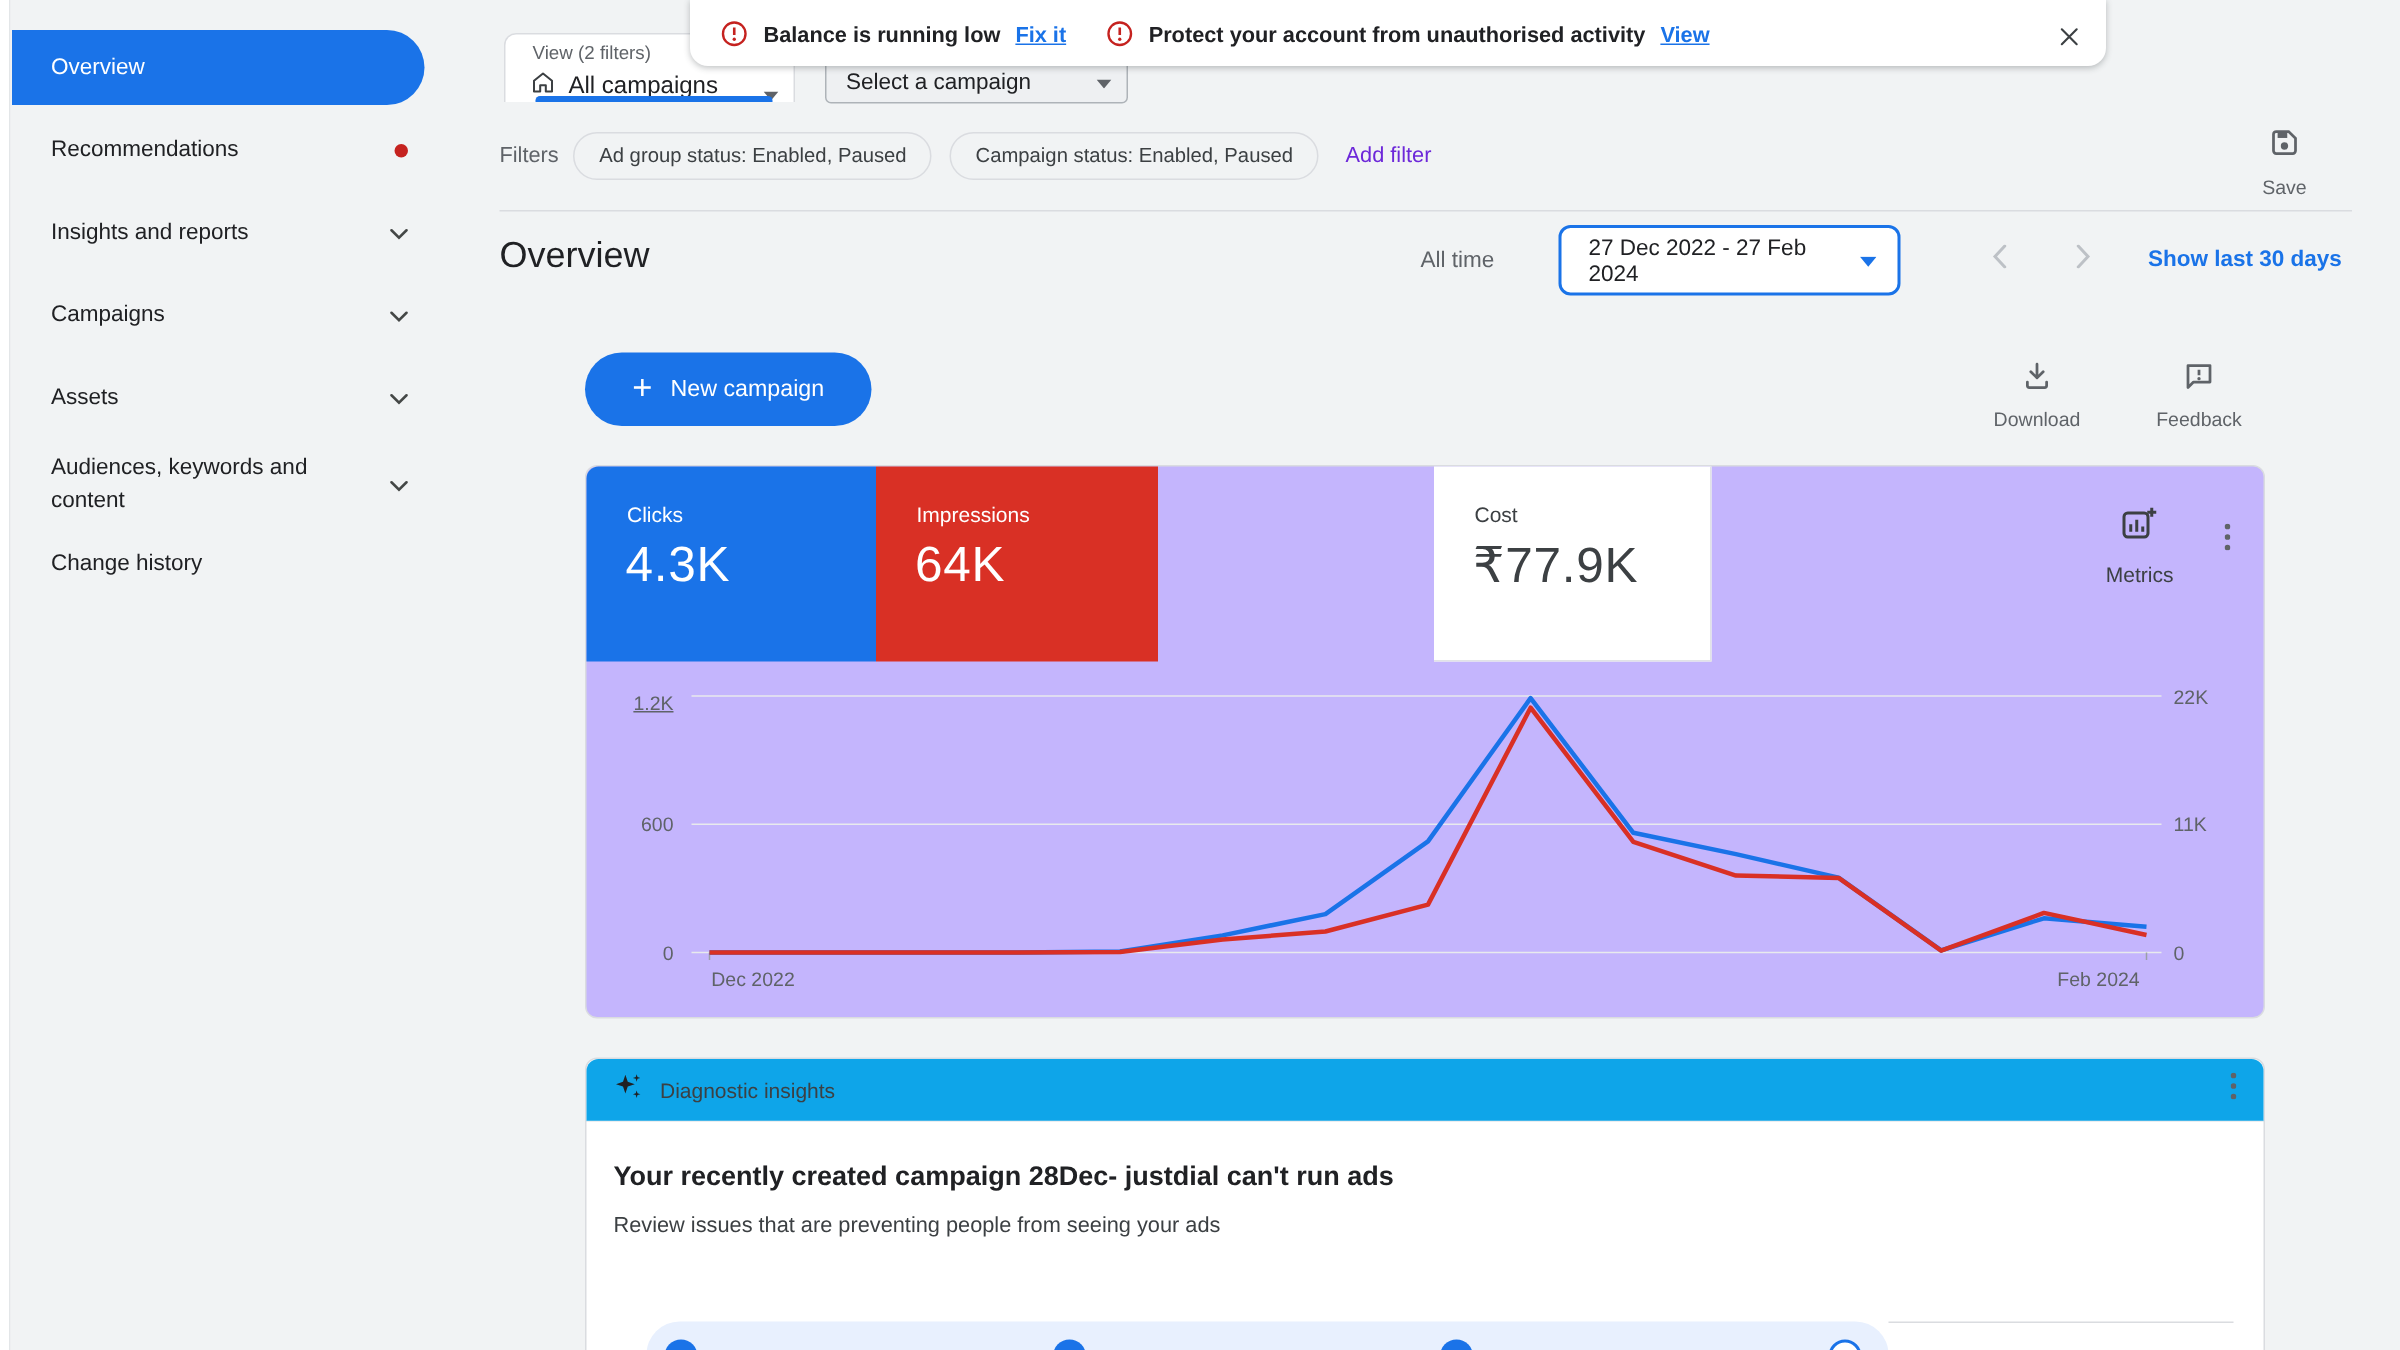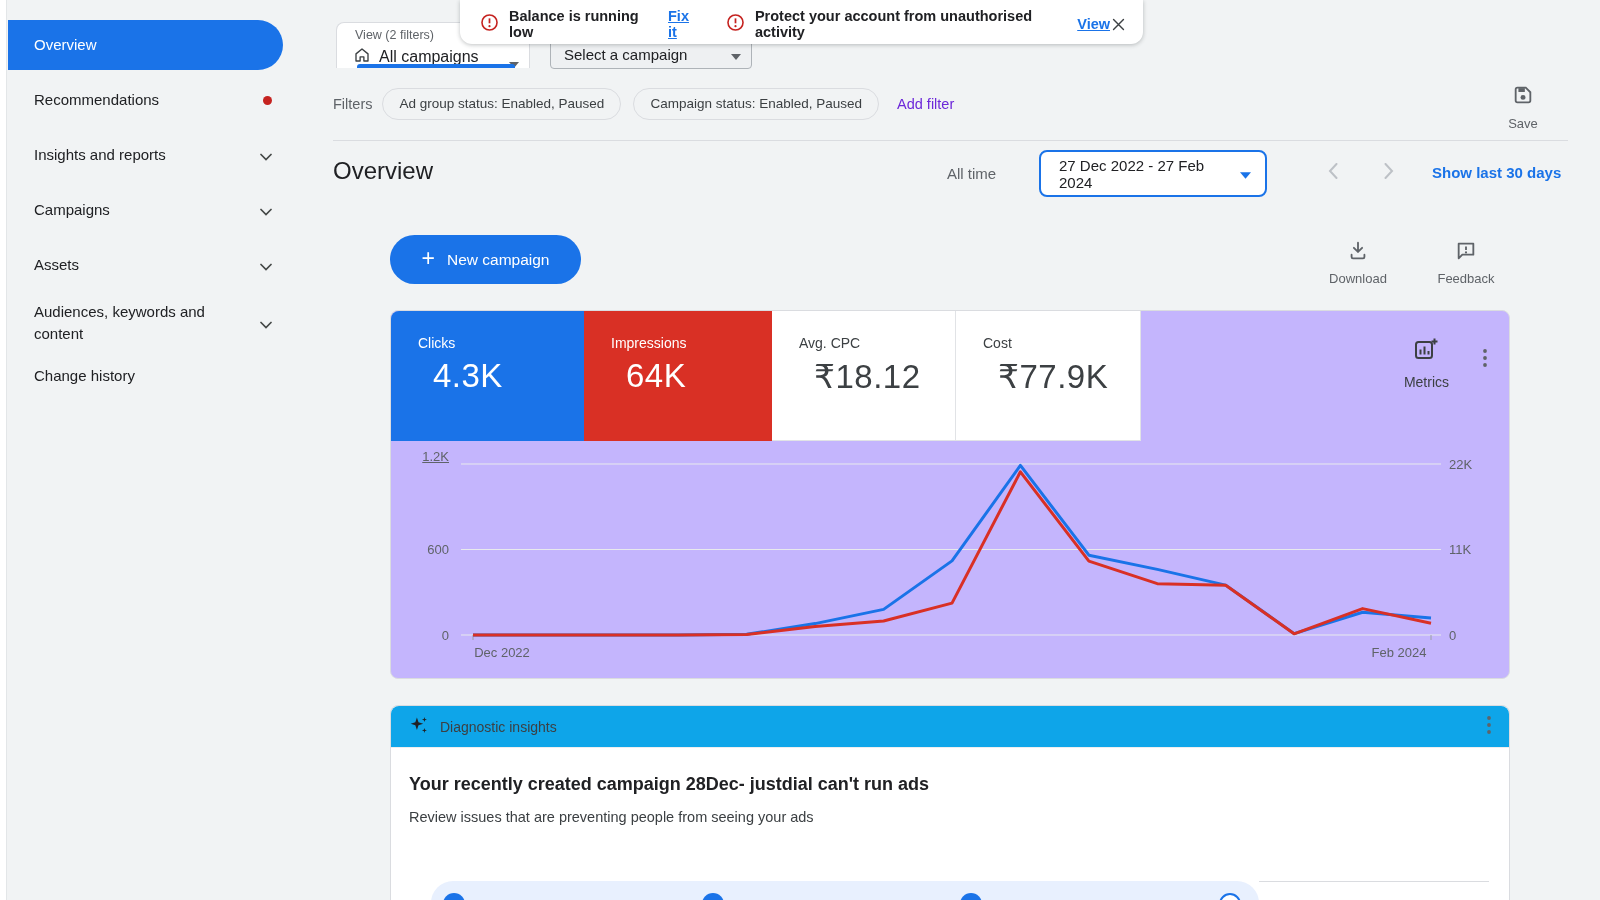--- a/index.html
+++ b/index.html
@@ -25,21 +25,21 @@
   }
   .side-item {
     position:absolute; left:26px; width:238px; display:flex; align-items:center;
     justify-content:space-between; font-size:15px; color:#202124; cursor:pointer;
   }
   .side-item .lbl { line-height:22px; }
   .red-dot { width:9px; height:9px; border-radius:50%; background:#c5221f; }
 
   
   .notice-bar {
-    left:460px; top:0; width:683px; height:44px; background:#fff;
+    left:460px; top:0; width:944px; height:44px; background:#fff;
     border-radius:0 0 12px 12px; box-shadow:0 1px 4px rgba(60,64,67,.32);
     display:flex; align-items:center; padding:4px 16px 0 20px; z-index:20;
   }
   .notice { display:flex; align-items:center; gap:10px; font-size:14.5px; font-weight:bold; color:#202124; }
   .notice + .notice { margin-left:26px; }
   .notice a, .link { color:#1a73e8; text-decoration:underline; cursor:pointer; }
   .close-btn { margin-left:auto; cursor:pointer; display:flex; align-items:center; }
 
   
   .view-box {
@@ -89,21 +89,21 @@
     font-size:15.5px; cursor:pointer; border:none;
   }
   .new-campaign .plus { font-size:23px; font-weight:normal; line-height:1; margin-top:-2px; }
   .icon-block { top:240px; width:66px; display:flex; flex-direction:column; align-items:center; cursor:pointer; }
   .icon-block .cap { font-size:13px; color:#5f6368; margin-top:5px; }
 
   
   .chart-card { left:390px; top:310px; width:1120px; height:369px; background:#c4b5fd; border:1px solid #dadce0; border-radius:8px; }
   .tile { position:absolute; top:0; height:130px; cursor:pointer; }
   .tile .t-label { position:absolute; left:27px; top:24px; font-size:14px; }
-  .tile .t-value { position:absolute; left:42px; top:46px; font-size:33px; letter-spacing:.5px; }
+  .tile .t-value { position:absolute; left:26px; top:46px; font-size:33px; letter-spacing:.5px; }
   .tile-clicks { left:0; width:193px; background:#1a73e8; color:#fff; border-radius:8px 0 0 0; }
   .tile-impr   { left:193px; width:188px; background:#d93025; color:#fff; }
   .tile-white  { background:#fff; color:#3c4043; border-right:1px solid #e1e3e6; border-bottom:1px solid #e1e3e6; }
   .tile-cpc  { left:381px; width:184px; }
   .tile-cost { left:565px; width:185px; }
 
   .metrics-block { position:absolute; right:60px; top:26px; display:flex; flex-direction:column; align-items:center; cursor:pointer; }
   .metrics-block .cap { font-size:14px; color:#3c4043; margin-top:7px; }
   .card-dots { position:absolute; right:22px; top:38px; cursor:pointer; }
 
@@ -287,24 +287,20 @@
 <div class="abs chart-card">
 
   <div class="tile tile-clicks">
     <span class="t-label">Clicks</span>
     <span class="t-value">4.3K</span>
   </div>
   <div class="tile tile-impr">
     <span class="t-label">Impressions</span>
     <span class="t-value">64K</span>
   </div>
-  <div class="tile tile-white tile-cpc">
-    <span class="t-label">Avg. CPC</span>
-    <span class="t-value">₹18.12</span>
-  </div>
   <div class="tile tile-white tile-cost">
     <span class="t-label">Cost</span>
     <span class="t-value">₹77.9K</span>
   </div>
 
   <div class="metrics-block">
     <span><svg viewBox="0 0 26 26" width="26" height="26">
           <rect x="3" y="5" width="16" height="16" rx="2.5" fill="none" stroke="#3c4043" stroke-width="2"></rect>
           <line x1="7.5" y1="17.5" x2="7.5" y2="12.5" stroke="#3c4043" stroke-width="2"></line>
           <line x1="11.5" y1="17.5" x2="11.5" y2="9.5" stroke="#3c4043" stroke-width="2"></line>
@@ -312,21 +308,21 @@
           <path d="M21.5 1.5 V7.5 M18.5 4.5 H24.5" stroke="#3c4043" stroke-width="2"></path>
         </svg></span>
     <span class="cap">Metrics</span>
   </div>
   <span class="card-dots"><svg viewBox="0 0 4 18" width="4" height="18">
         <circle cx="2" cy="2" r="1.9" fill="#5f6368"></circle>
         <circle cx="2" cy="9" r="1.9" fill="#5f6368"></circle>
         <circle cx="2" cy="16" r="1.9" fill="#5f6368"></circle>
       </svg></span>
 
-  <span class="tick tick-left" style="top:138px;text-decoration:underline;">1.2K</span>
+  <span class="tick tick-left" style="top:150px;text-decoration:underline;">1.2K</span>
   <span class="tick tick-left" style="top:231px;">600</span>
   <span class="tick tick-left" style="top:317px;">0</span>
   <span class="tick tick-right" style="top:146px;">22K</span>
   <span class="tick tick-right" style="top:231px;">11K</span>
   <span class="tick tick-right" style="top:317px;">0</span>
   <span class="xlab" style="left:66px;">Dec 2022</span>
   <span class="xlab" style="left:963px;">Feb 2024</span>
 
   <svg id="chart-svg" style="position:absolute;left:0;top:0;" width="1120" height="369" viewBox="0 0 1120 369">
       <line x1="70" y1="153" x2="1050" y2="153" stroke="#e8eaed" stroke-width="1"></line>

